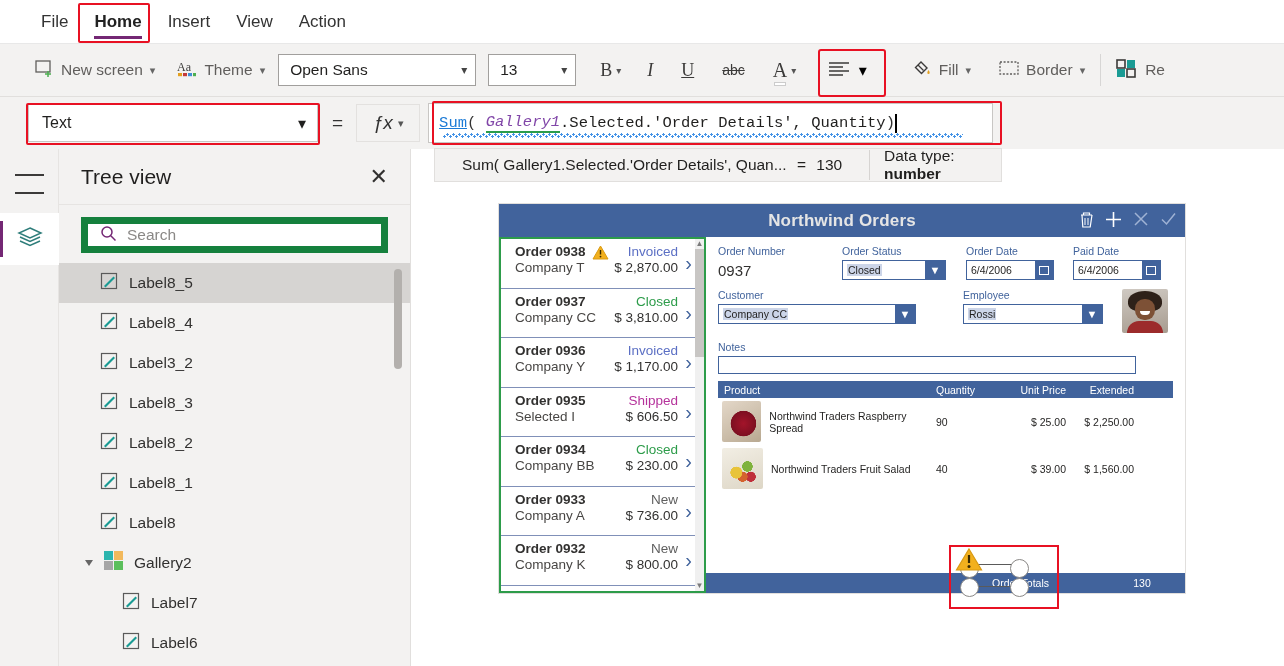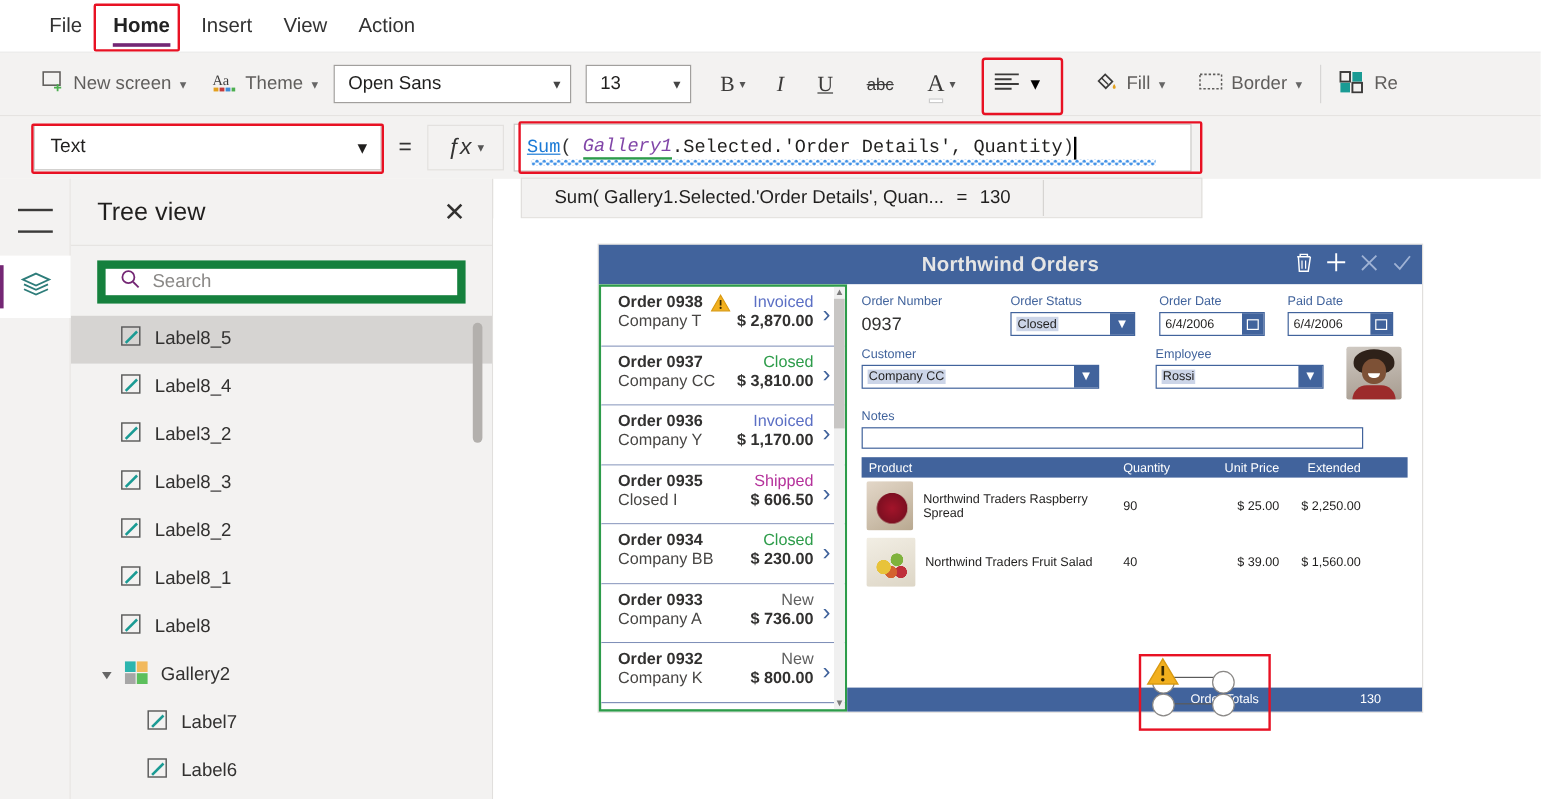--- a/index.html
+++ b/index.html
@@ -209,21 +209,21 @@
   }
   .g-item {
     height: 49.5px; padding: 5px 26px 5px 14px; position: relative;
     border-bottom: 1px solid #8090b8; background: #fff;
   }
   .g-row1 { display: flex; justify-content: space-between; align-items: center; }
   .g-row2 { display: flex; justify-content: space-between; align-items: center;
             margin-top: 1px; }
   .g-ord { font-size: 13.5px; font-weight: bold; color: #323130; }
   .g-comp { font-size: 13.5px; color: #484644; }
-  .g-amt { font-size: 13.5px; color: #323130; font-weight: bold; }
+  .g-amt { font-size: 13.5px; color: #323130; }
   .g-status { font-size: 13.5px; }
   .g-chev {
     position: absolute; right: 12px; top: 50%; transform: translateY(-50%);
     color: #41639c; font-size: 20px; font-weight: 300;
   }
   .g-warn { display: inline-block; margin-left: 5px; vertical-align: -2px; }
   .g-scroll {
     position: absolute; right: 0; top: 0; width: 9px; height: 352px;
     background: #f0f0f0;
   }
@@ -492,20 +492,24 @@
   <div class="redbox-prop"></div>
   <div class="redbox-formula"></div>
 
   <div class="resultbar">
     <div class="result-expr">
       <span>Sum( Gallery1.Selected.'Order Details', Quan...</span>
       <span style="margin:0 6px;">=</span>
       <span>130</span>
     </div>
     <div class="result-div"></div>
+    <div class="result-type">
+      <span>Data type:</span>
+      <b>number</b>
+    </div>
   </div>
 
   <div class="rail">
     <div class="rail-burger">
       <span></span>
         <span></span>
     </div>
     <div class="rail-layers">
       <span>
         <svg width="26" height="24" viewBox="0 0 26 24">
@@ -722,21 +726,21 @@
             </div>
             <span class="g-chev">›</span>
           </div>
 
           <div class="g-item">
             <div class="g-row1">
               <span class="g-ord">Order 0935</span>
               <span class="g-status" style="color:#b5329b">Shipped</span>
             </div>
             <div class="g-row2">
-              <span class="g-comp">Closed I</span>
+              <span class="g-comp">Selected I</span>
               <span class="g-amt">$ 606.50</span>
             </div>
             <span class="g-chev">›</span>
           </div>
 
           <div class="g-item">
             <div class="g-row1">
               <span class="g-ord">Order 0934</span>
               <span class="g-status" style="color:#2d9c4a">Closed</span>
             </div>

